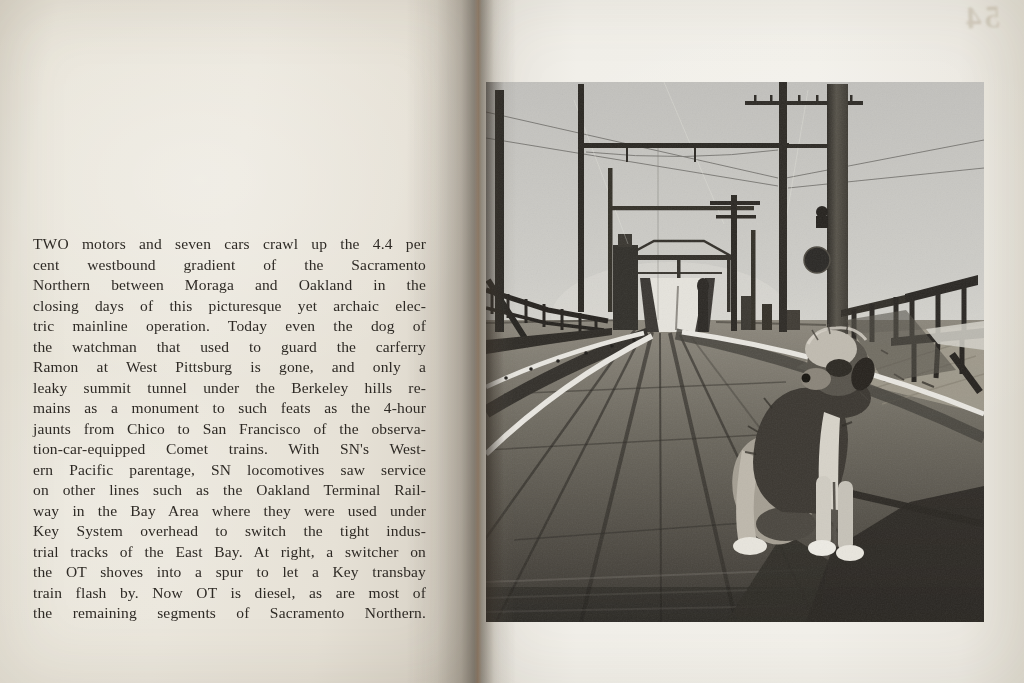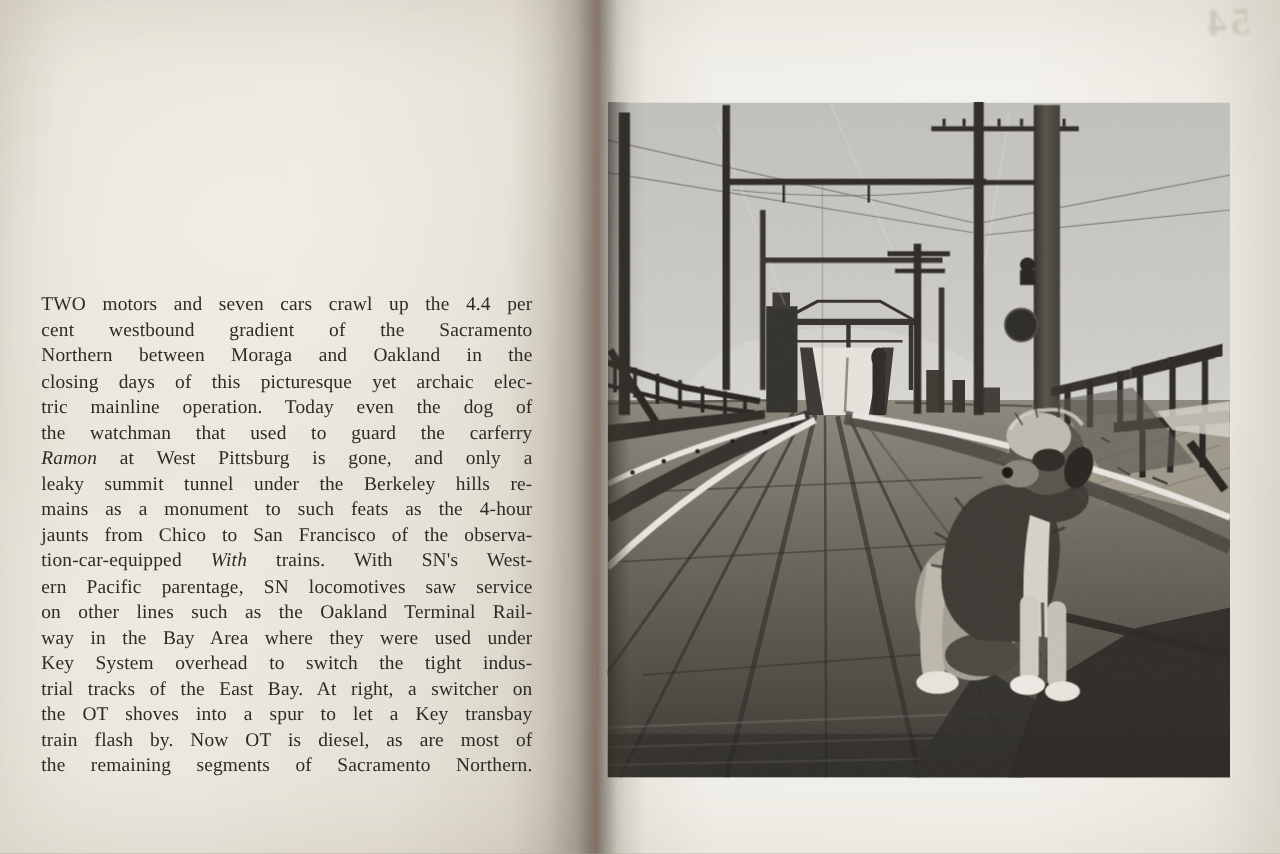--- a/index.html
+++ b/index.html
@@ -50,21 +50,21 @@
   .text-block{
     position:absolute;left:33px;top:234px;width:393px;
     font-size:15.5px;line-height:20.5px;
     color:var(--ink,#2e2a25);
     letter-spacing:.15px;
   }
   .tline{
     text-align:justify;text-align-last:justify;text-justify:inter-word;
     white-space:normal;
   }
-  .ital{font-style:italic;}
+  .ital{}
   
   .photo{
     position:absolute;left:486px;top:82px;width:498px;height:540px;
     z-index:10;
   }
   .photo svg{display:block;width:100%;height:100%;}
 </style>
 </head>
 <body>
 
@@ -75,21 +75,21 @@
         <div class="tline"><span>TWO motors and seven cars crawl up the 4.4 per</span></div>
         <div class="tline"><span>cent westbound gradient of the Sacramento</span></div>
         <div class="tline"><span>Northern between Moraga and Oakland in the</span></div>
         <div class="tline"><span>closing days of this picturesque yet archaic elec-</span></div>
         <div class="tline"><span>tric mainline operation. Today even the dog of</span></div>
         <div class="tline"><span>the watchman that used to guard the carferry</span></div>
         <div class="tline"><span class="ital">Ramon</span><span> at West Pittsburg is gone, and only a</span></div>
         <div class="tline"><span>leaky summit tunnel under the Berkeley hills re-</span></div>
         <div class="tline"><span>mains as a monument to such feats as the 4-hour</span></div>
         <div class="tline"><span>jaunts from Chico to San Francisco of the observa-</span></div>
-        <div class="tline"><span>tion-car-equipped </span><span class="ital">With</span><span> trains. With SN's West-</span></div>
+        <div class="tline"><span>tion-car-equipped </span><span class="ital">Comet</span><span> trains. With SN's West-</span></div>
         <div class="tline"><span>ern Pacific parentage, SN locomotives saw service</span></div>
         <div class="tline"><span>on other lines such as the Oakland Terminal Rail-</span></div>
         <div class="tline"><span>way in the Bay Area where they were used under</span></div>
         <div class="tline"><span>Key System overhead to switch the tight indus-</span></div>
         <div class="tline"><span>trial tracks of the East Bay. At right, a switcher on</span></div>
         <div class="tline"><span>the OT shoves into a spur to let a Key transbay</span></div>
         <div class="tline"><span>train flash by. Now OT is diesel, as are most of</span></div>
         <div class="tline"><span>the remaining segments of Sacramento Northern.</span></div>
       </div>
   </div>

